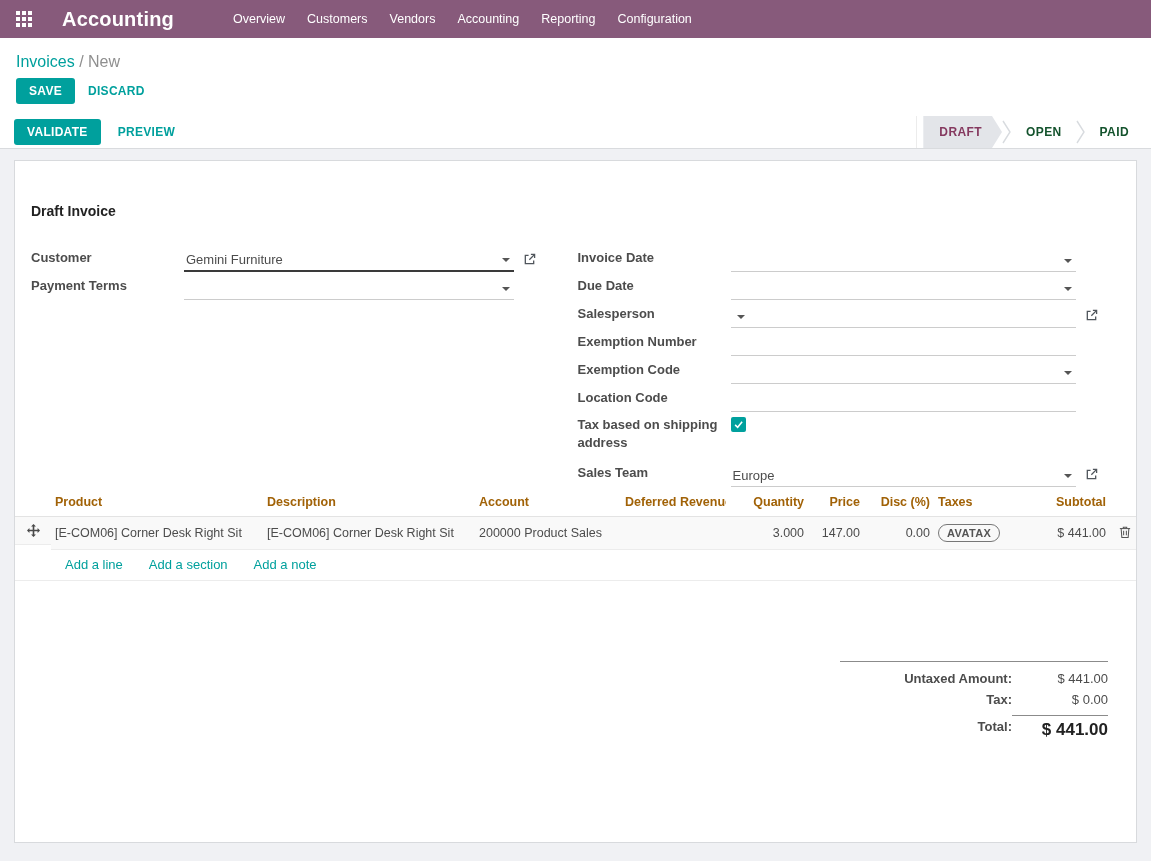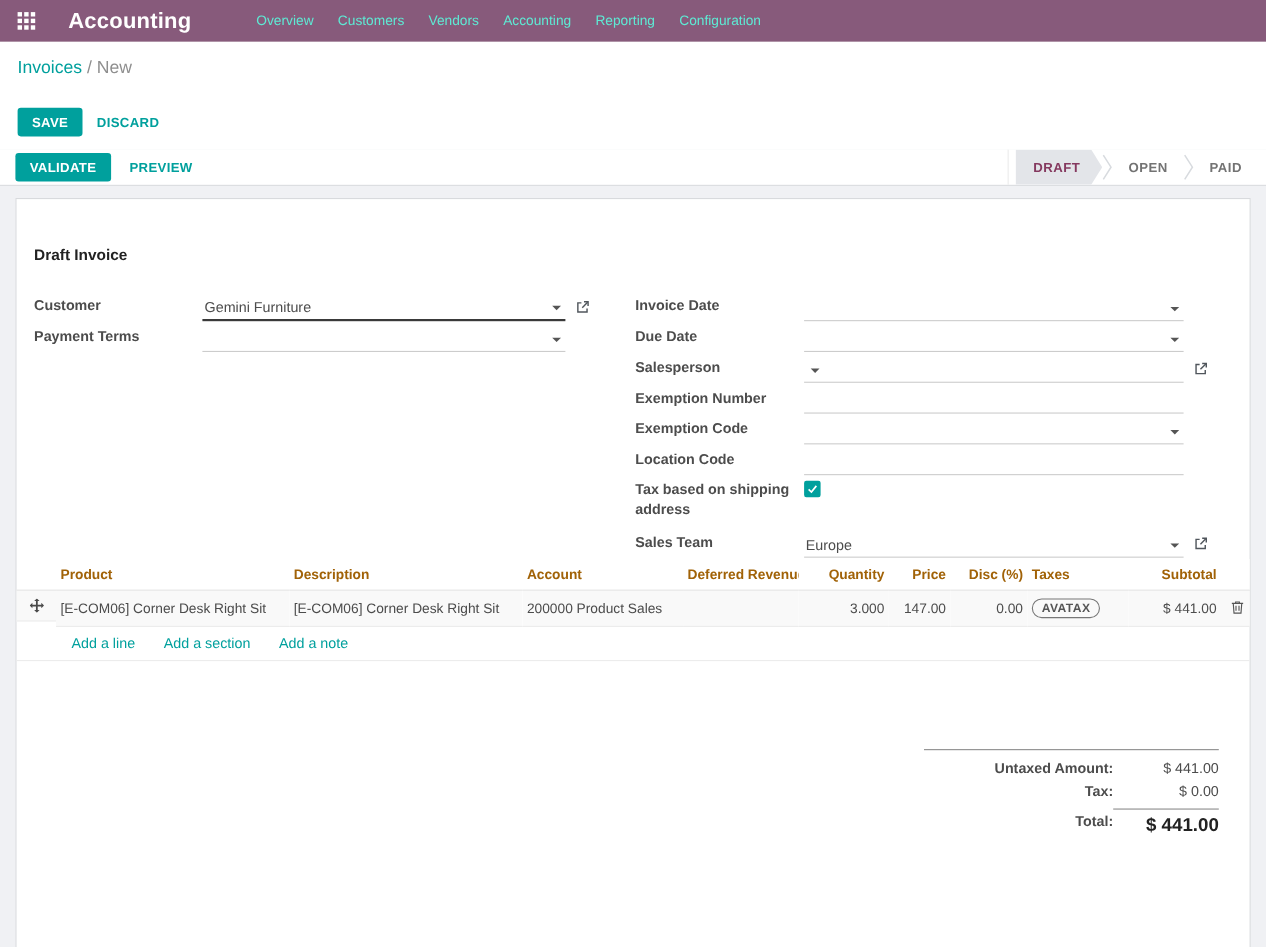--- a/index.html
+++ b/index.html
@@ -12,44 +12,44 @@
   }
   
   .navbar {
     height: 38px; background: #875A7B; display: flex; align-items: center;
     padding: 0 16px; color: #fff;
   }
   .apps-icon { display: grid; grid-template-columns: repeat(3, 4px); grid-gap: 2px; margin-right: 30px; cursor: pointer; }
   .apps-icon span { width: 4px; height: 4px; background: #fff; }
   .brand { font-size: 20px; font-weight: 700; letter-spacing: .2px; margin-right: 48px; }
   .nav-menu { display: flex; align-items: center; height: 100%; }
-  .nav-item { padding: 0 11px; font-size: 12.5px; color: #5eead4; height: 100%; display: flex; align-items: center; cursor: pointer; }
+  .nav-item { padding: 0 11px; font-size: 12.5px; color: #ffffff; height: 100%; display: flex; align-items: center; cursor: pointer; }
   
   .control-panel { background: #fff; padding: 12px 16px 0 16px; }
   .breadcrumb { font-size: 16px; line-height: 24px; }
   .breadcrumb .bc-link { color: #00A09D; cursor: pointer; }
   .breadcrumb .bc-sep, .breadcrumb .bc-current { color: #8f8f8f; }
-  .cp-buttons { margin-top: 24px; padding-bottom: 12px; display: flex; align-items: center; }
+  .cp-buttons { margin-top: 4px; padding-bottom: 12px; display: flex; align-items: center; }
   .btn-primary {
     background: #00A09D; color: #fff; border: none; font-weight: 700; font-size: 12px;
     letter-spacing: .3px; padding: 6px 13px; border-radius: 3px; cursor: pointer;
     font-family: "Liberation Sans", sans-serif;
   }
   .btn-link {
     background: none; border: none; color: #00A09D; font-weight: 700; font-size: 12px;
     letter-spacing: .3px; padding: 6px 13px; cursor: pointer; font-family: "Liberation Sans", sans-serif;
   }
   
   .statusbar {
     background: #fff; border-bottom: 1px solid #d9dbde; height: 33px;
     display: flex; align-items: center; padding-left: 14px;
   }
   .statusbar .sb-left { display: flex; align-items: center; gap: 4px; }
   .sb-status { margin-left: auto; display: flex; align-items: stretch; height: 100%; border-left: 1px solid #ececec; padding-left: 6px; margin-right: 8px; }
-  .status-step { display: flex; align-items: center; font-size: 12px; font-weight: 700; letter-spacing: .4px; color: #737373; padding: 0 14px; cursor: pointer; }
+  .status-step { display: flex; align-items: center; font-size: 12px; font-weight: 700; letter-spacing: .4px; color: #14532d; padding: 0 14px; cursor: pointer; }
   .status-step.active {
     background: #e3e5e9; color: #85395f;
     clip-path: polygon(0 0, calc(100% - 10px) 0, 100% 50%, calc(100% - 10px) 100%, 0 100%);
     padding: 0 20px 0 16px;
   }
   .status-chevron { display: flex; align-items: center; }
   
   .sheet-wrap { padding: 11px 14px 0 14px; }
   .sheet {
     background: #fff; border: 1px solid #d8dadd; height: 683px; overflow: hidden;

